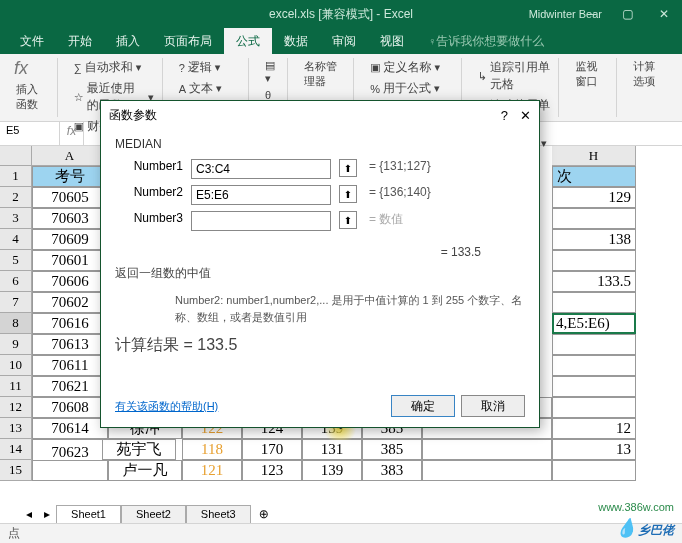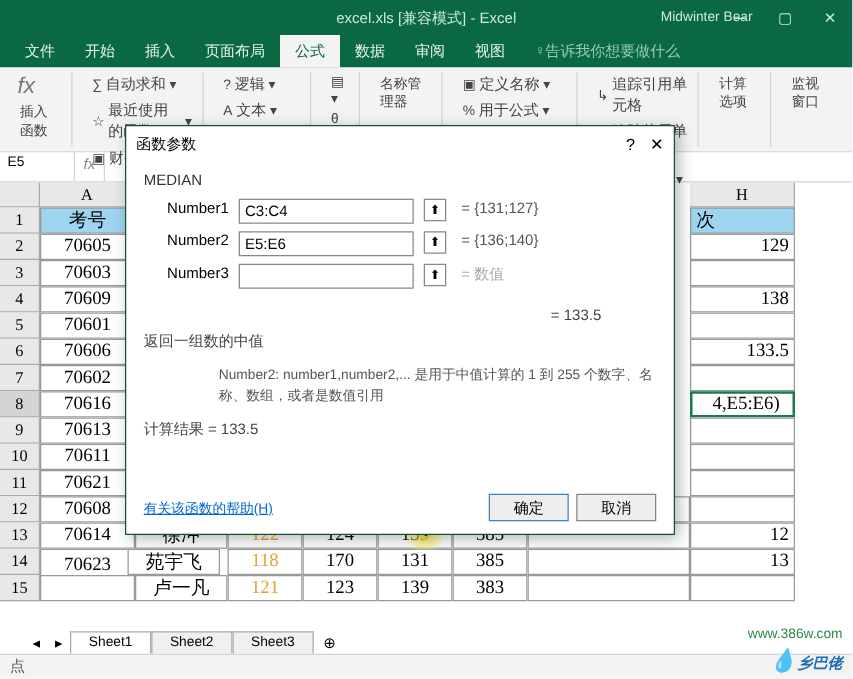--- a/index.html
+++ b/index.html
@@ -39,21 +39,21 @@
 .argrow .pick{width:18px;height:18px;border:1px solid #888;display:flex;align-items:center;justify-content:center;cursor:pointer;font-size:10px}
 .argrow .res{font-size:12px;color:#555;margin-left:4px}
 .preview{font-size:12px;color:#444;text-align:right;padding-right:44px;margin:14px 0 6px}
 .desc{font-size:12px;color:#444;margin:4px 0}
 .desc2{font-size:11px;color:#555;margin:10px 0 10px 60px;line-height:1.5}
 .dlg-foot{position:absolute;bottom:10px;left:14px;right:14px;display:flex;justify-content:space-between;align-items:center}
 .dlg-foot .help{color:#0066cc;text-decoration:underline;font-size:11px;cursor:pointer}
 .dlg-btns{display:flex;gap:6px}
 .dlg-btn{width:64px;height:22px;border:1px solid #888;background:#eee;cursor:pointer;font-size:12px}
 .dlg-btn.primary{border:1px solid #3884c4}
-.calcres{font-size:12px;color:#444;margin-top:8px}
+.calcres{font-size:16px;color:#444;margin-top:8px}
 .tabs{position:absolute;bottom:20px;left:20px;display:flex}
 .tab{border:1px solid #aaa;border-bottom:none;padding:2px 14px;font-size:11px;background:#f0f0f0;cursor:pointer}
 .tab.active{background:#fff}
 .tabadd{padding:2px 8px;cursor:pointer}
 .statusbar{position:absolute;bottom:0;left:0;right:0;height:20px;background:#f3f3f3;border-top:1px solid #d4d4d4;display:flex;align-items:center;padding:0 8px;font-size:11px;color:#555}
 .watermark{position:absolute;right:8px;bottom:4px;font-size:18px;color:#1e6db5;font-weight:bold;font-style:italic}
 .wmurl{position:absolute;right:8px;bottom:30px;font-size:11px;color:#2a8a4a}
 .crosshair{position:absolute;left:388px;top:444px;font-size:16px;color:#333;pointer-events:none}
 .highlight{position:absolute;left:370px;top:432px;width:40px;height:24px;background:radial-gradient(circle,#fde850 0%,rgba(253,232,80,0) 70%);pointer-events:none}
 </style>
@@ -109,24 +109,24 @@
     <div class="rbtn">▣ <span>定义名称</span> ▾</div>
     <div class="rbtn">% <span>用于公式</span> ▾</div>
     <div class="rbtn">☐ <span>根据所选内容创建</span></div>
   </div>
   <div class="rgroup">
     <div class="rbtn">↳ <span>追踪引用单元格</span></div>
     <div class="rbtn">↲ <span>追踪从属单元格</span></div>
     <div class="rbtn">✕ <span>移去箭头</span> ▾</div>
   </div>
   <div class="rgroup">
+    <div class="rbtn">监视窗口</div>
+  </div>
+  <div class="rgroup">
     <div class="rbtn">计算选项</div>
-  </div>
-  <div class="rgroup">
-    <div class="rbtn">监视窗口</div>
   </div>
 </div>
 
 <div class="namebox-row">
   <div class="namebox">E5</div>
   <div class="fxlabel">fx</div>
   <div class="fxbar"></div>
 </div>
 
 <div style="position:relative;height:360px;overflow:hidden">
@@ -195,21 +195,21 @@
   <div class="cell" style="left:362px;top:251px;width:60px;height:21px"></div>
   <div class="cell" style="left:422px;top:251px;width:130px;height:21px"></div>
 
   <div class="cell head" style="left:552px;top:20px;width:84px;height:21px;justify-content:flex-start;padding-left:4px">次</div>
   <div class="cell" style="left:552px;top:41px;width:84px;height:21px;justify-content:flex-end;padding-right:4px">129</div>
   <div class="cell" style="left:552px;top:62px;width:84px;height:21px"></div>
   <div class="cell" style="left:552px;top:83px;width:84px;height:21px;justify-content:flex-end;padding-right:4px">138</div>
   <div class="cell" style="left:552px;top:104px;width:84px;height:21px"></div>
   <div class="cell" style="left:552px;top:125px;width:84px;height:21px;justify-content:flex-end;padding-right:4px">133.5</div>
   <div class="cell" style="left:552px;top:146px;width:84px;height:21px"></div>
-  <div class="cell" style="left:552px;top:167px;width:84px;height:21px;justify-content:flex-start;padding-left:16px;border:2px solid #1a7a4a">4,E5:E6)</div>
+  <div class="cell" style="left:552px;top:167px;width:84px;height:21px;justify-content:flex-start;padding-left:2px;border:2px solid #1a7a4a">4,E5:E6)</div>
   <div class="cell" style="left:552px;top:188px;width:84px;height:21px"></div>
   <div class="cell" style="left:552px;top:209px;width:84px;height:21px"></div>
   <div class="cell" style="left:552px;top:230px;width:84px;height:21px"></div>
   <div class="cell" style="left:552px;top:251px;width:84px;height:21px"></div>
   <div class="cell" style="left:552px;top:272px;width:84px;height:21px;justify-content:flex-end;padding-right:4px">12</div>
   <div class="cell" style="left:552px;top:293px;width:84px;height:21px;justify-content:flex-end;padding-right:4px">13</div>
   <div class="cell" style="left:552px;top:314px;width:84px;height:21px"></div>
 
   <div class="highlight" style="left:320px;top:270px"></div>
   <div class="crosshair" style="left:334px;top:268px">✢</div>

